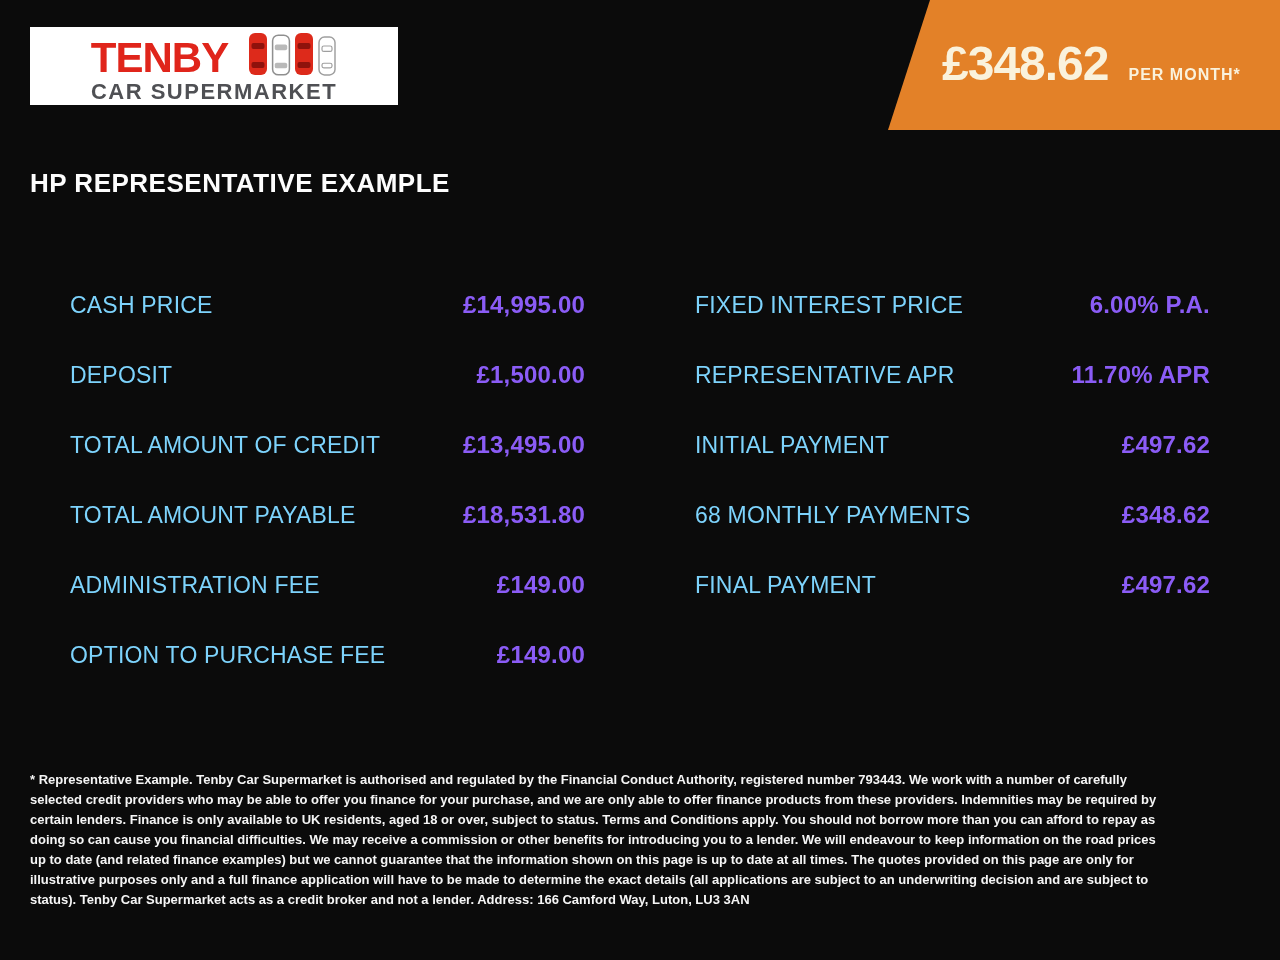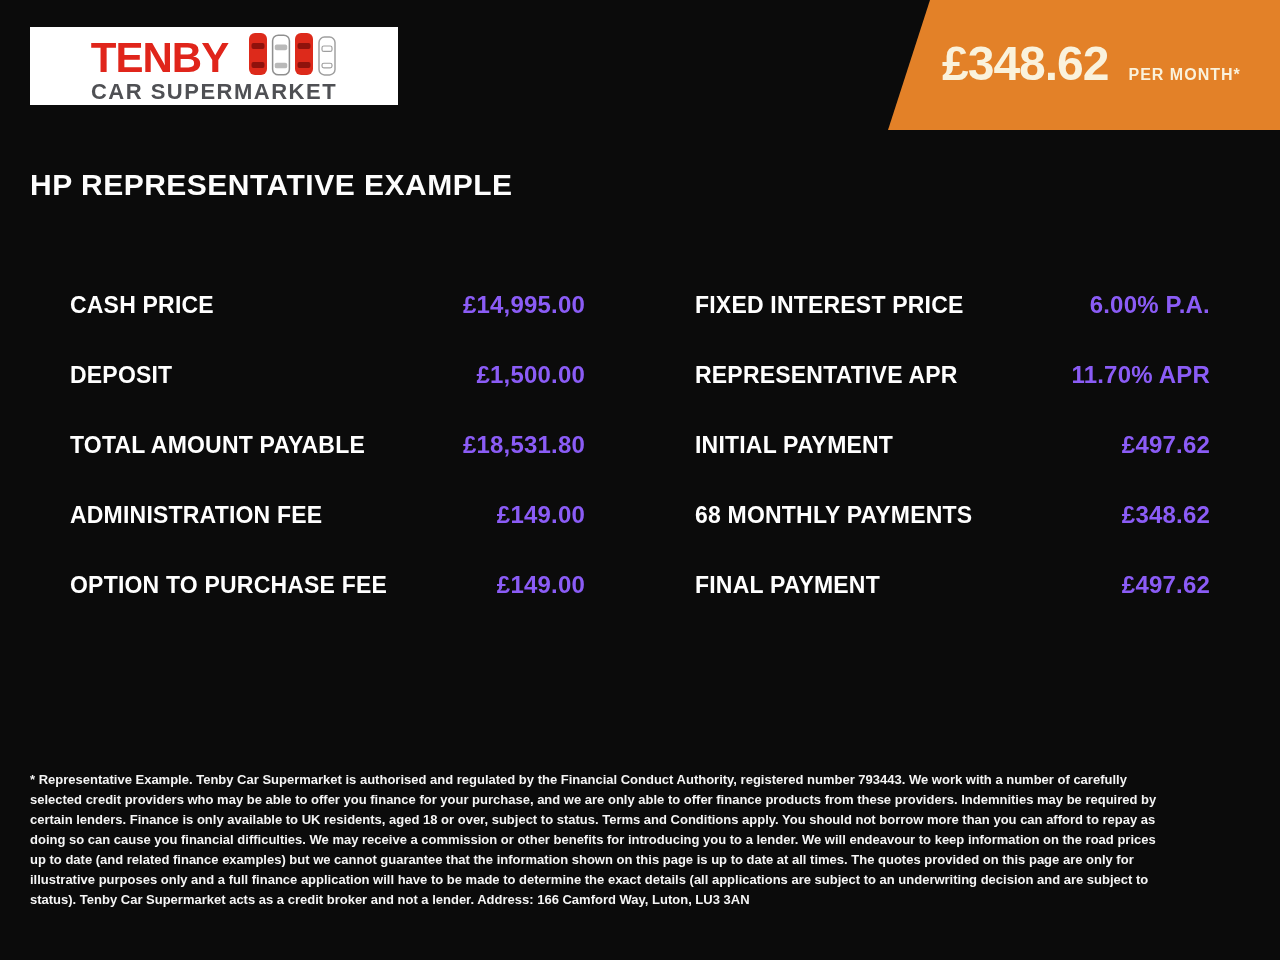--- a/index.html
+++ b/index.html
@@ -71,44 +71,44 @@
     font-size: 16px;
     font-weight: bold;
     letter-spacing: 1px;
   }
 
   
   .page-title {
     position: absolute;
     left: 30px; top: 168px;
     color: #fdfdfd;
-    font-size: 30px;
+    font-size: 26px;
     font-weight: bold;
     letter-spacing: 0.5px;
   }
 
   
   .finance {
     position: absolute;
     left: 70px; top: 270px;
     width: 1140px;
     display: flex;
     gap: 110px;
   }
   .finance-col { width: 515px; }
   .finance-row {
     height: 70px;
     display: flex;
     justify-content: space-between;
     align-items: center;
   }
   .finance-label {
-    color: #ffffff;
+    color: #7dd3fc;
     font-size: 23px;
-    font-weight: bold;
+    font-weight: normal;
     letter-spacing: 0.2px;
     white-space: nowrap;
   }
   .finance-value {
     color: #8b5cf6;
     font-size: 24px;
     font-weight: bold;
     letter-spacing: 0.2px;
     white-space: nowrap;
   }
@@ -170,20 +170,24 @@
     <div class="finance-col">
       <div class="finance-row">
         <span class="finance-label">CASH PRICE</span>
         <span class="finance-value">£14,995.00</span>
       </div>
       <div class="finance-row">
         <span class="finance-label">DEPOSIT</span>
         <span class="finance-value">£1,500.00</span>
       </div>
       <div class="finance-row">
+        <span class="finance-label">TOTAL AMOUNT OF CREDIT</span>
+        <span class="finance-value">£13,495.00</span>
+      </div>
+      <div class="finance-row">
         <span class="finance-label">TOTAL AMOUNT PAYABLE</span>
         <span class="finance-value">£18,531.80</span>
       </div>
       <div class="finance-row">
         <span class="finance-label">ADMINISTRATION FEE</span>
         <span class="finance-value">£149.00</span>
       </div>
       <div class="finance-row">
         <span class="finance-label">OPTION TO PURCHASE FEE</span>
         <span class="finance-value">£149.00</span>

